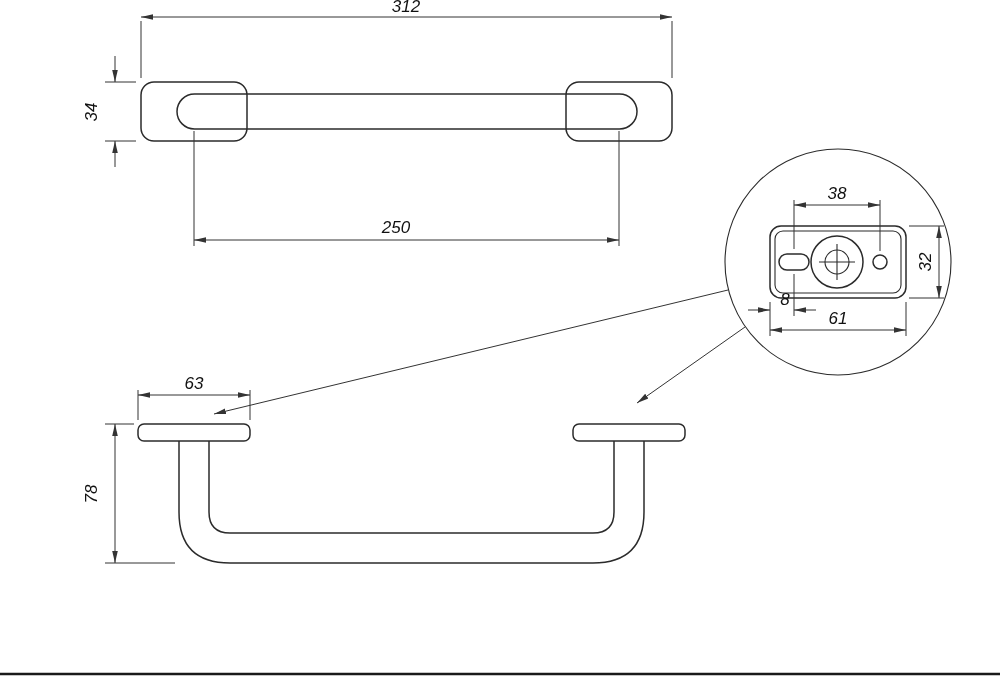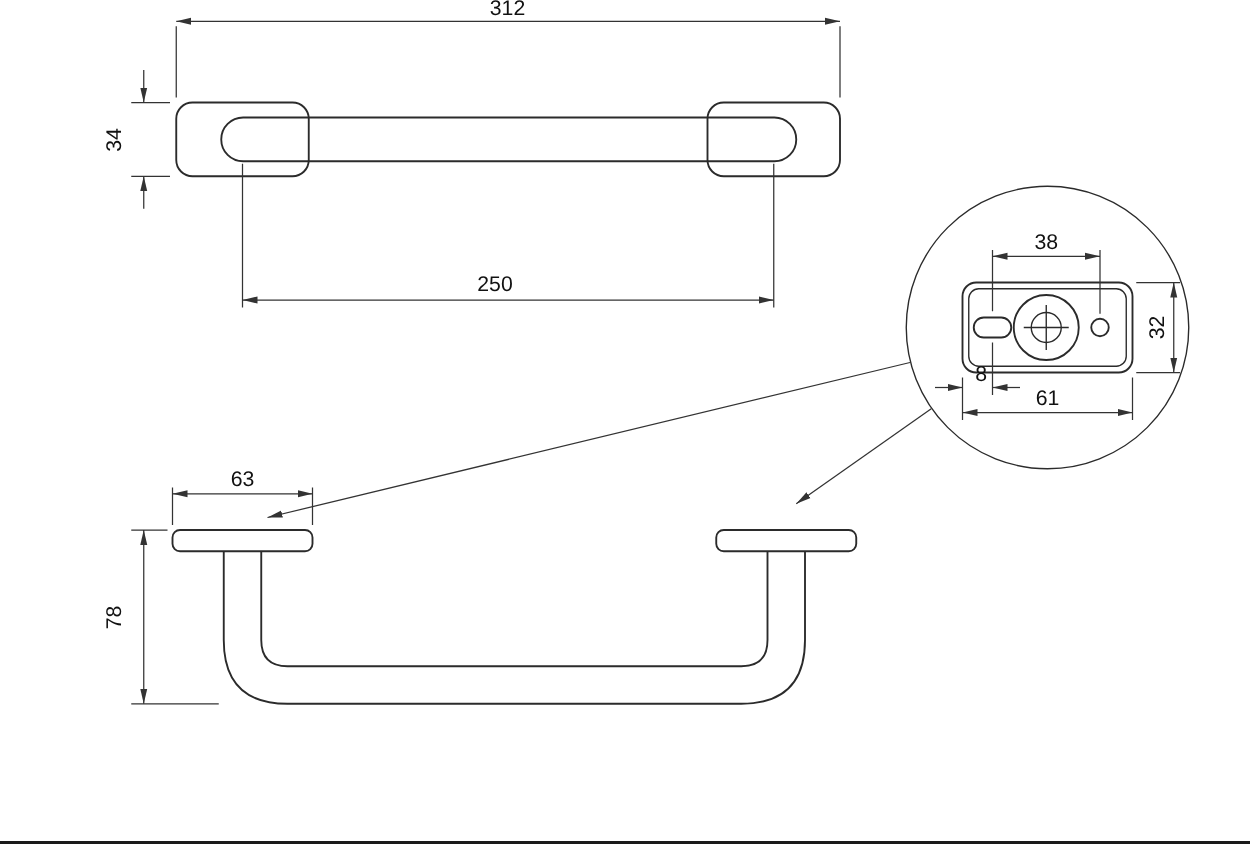--- a/index.html
+++ b/index.html
@@ -8,20 +8,21 @@
     background: #ffffff;
     width: 1000px;
     height: 686px;
     overflow: hidden;
     font-family: "Liberation Sans", sans-serif;
   }
   #drawing-canvas {
     width: 1000px;
     height: 686px;
     position: relative;
+    font-style: italic;
   }
   svg { display: block; }
   .part    { fill: none; stroke: #2b2b2b; stroke-width: 1.5; }
   .thin    { fill: none; stroke: #2b2b2b; stroke-width: 1.1; }
   .dim     { fill: none; stroke: #333333; stroke-width: 1;   }
   .ext     { fill: none; stroke: #333333; stroke-width: 1;   }
   .dimtext { fill: #111111; font-size: 17px; font-family: "Liberation Sans", sans-serif; }
   .border  { stroke: #1a1a1a; stroke-width: 2.4; }
 </style>
 </head>

